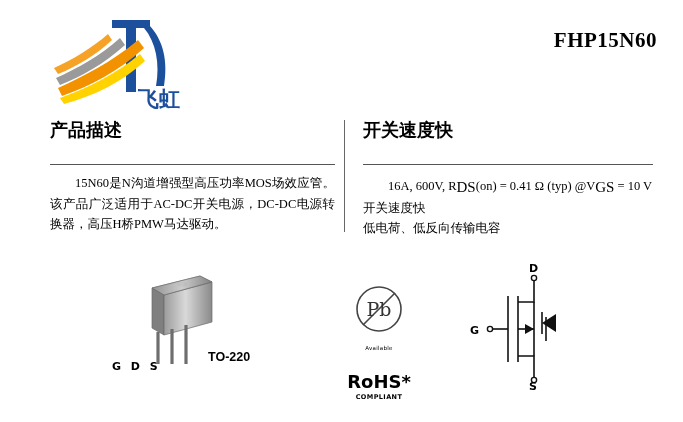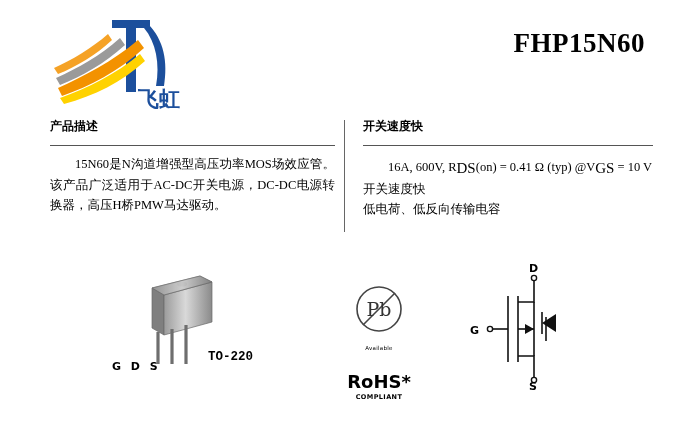--- a/index.html
+++ b/index.html
@@ -29,25 +29,25 @@
     position: absolute;
     left: 52px;
     top: 14px;
     width: 160px;
     height: 96px;
   }
   #logo svg { display: block; }
 
   #part-number {
     position: absolute;
-    right: 38px;
+    right: 26px;
     top: 28px;
     font-family: "Liberation Serif", serif;
     font-weight: bold;
-    font-size: 27px;
+    font-size: 21px;
     letter-spacing: 0.5px;
     color: #000;
     white-space: nowrap;
   }
 
   
   #columns {
     position: absolute;
     top: 118px;
     left: 0;
@@ -58,23 +58,23 @@
   .col {
     position: absolute;
     top: 0;
   }
   #col-left  { left: 50px;  width: 285px; }
   #col-right { left: 363px; width: 290px; }
 
   .col-title {
     font-family: "DejaVu Sans", sans-serif;
     font-weight: bold;
-    font-size: 12px;
+    font-size: 18px;
     color: #000;
-    margin: 0 0 10px 0;
+    margin: 0 0 22px 0;
   }
   .rule {
     border: 0;
     border-top: 1px solid #555;
     margin: 0 0 8px 0;
     width: 100%;
   }
   .col-body {
     font-family: "Liberation Serif", serif;
     font-size: 12.5px;
@@ -121,21 +121,21 @@
     top: 98px;
     font-family: "DejaVu Sans", sans-serif;
     font-weight: bold;
     font-size: 11px;
     letter-spacing: 3px;
   }
   #pkg-name {
     position: absolute;
     left: 208px;
     top: 88px;
-    font-family: Liberation Mono, monospace;
+    font-family: Liberation Sans, sans-serif;
     font-weight: bold;
     font-size: 12.5px;
   }
 
   
   #fig-rohs { left: 334px; top: 20px; width: 90px; height: 110px; text-align: center; }
   #rohs-avail {
     font-family: "DejaVu Sans", sans-serif;
     font-size: 5.5px;
     letter-spacing: .3px;

